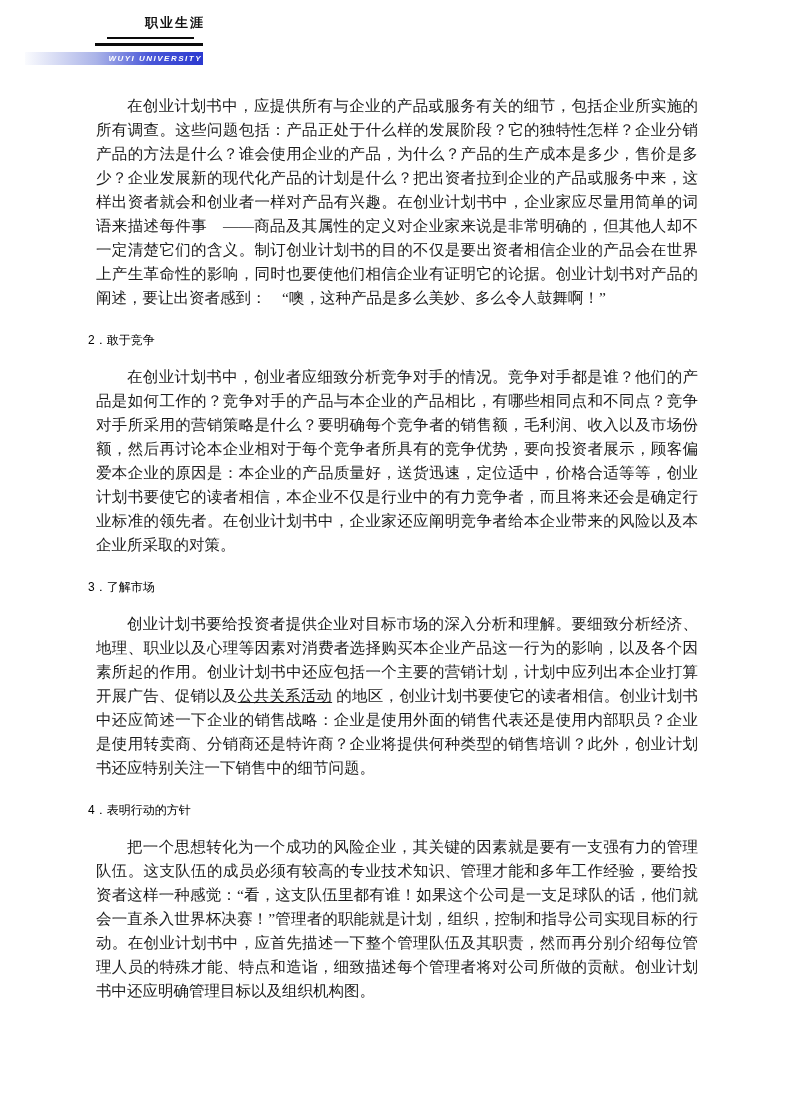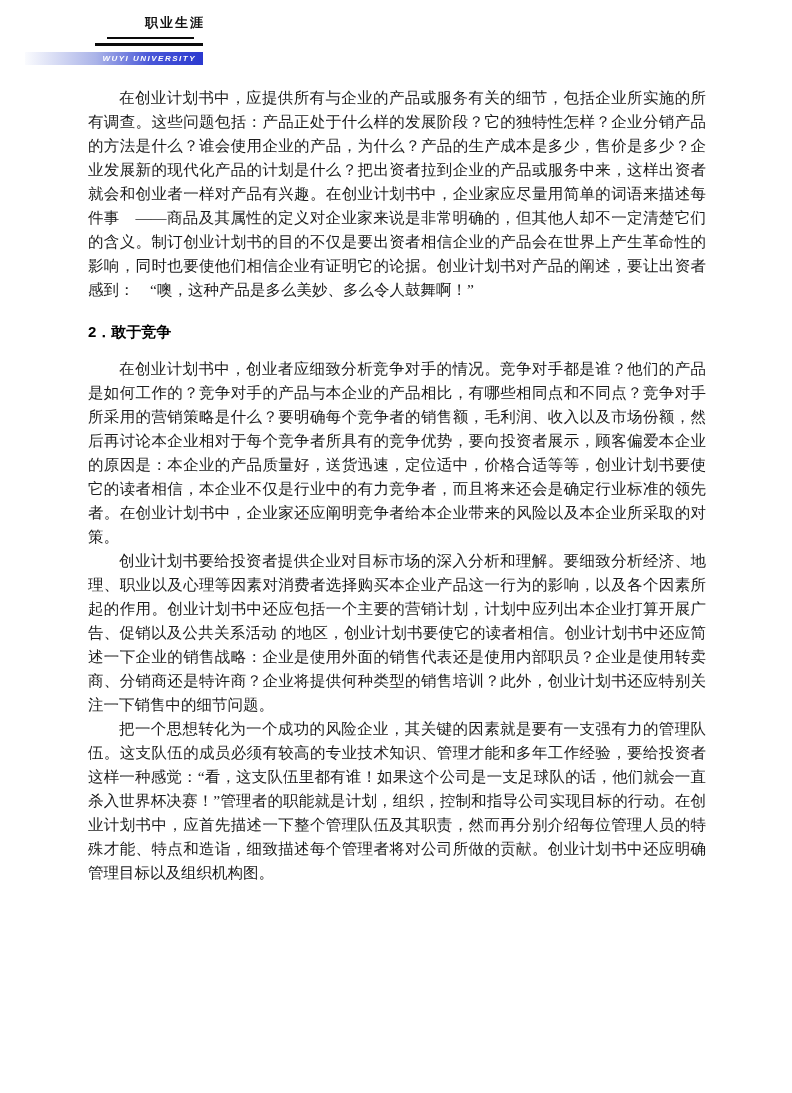--- a/index.html
+++ b/index.html
@@ -39,21 +39,21 @@
     left: 25px; top: 52px;
     width: 178px; height: 13px;
     background: linear-gradient(90deg,
       rgba(235,239,250,0.25) 0%,
       #aab3e8 40%,
       #4a58d8 70%,
       #2b39cf 100%);
     display: flex;
     align-items: center;
     justify-content: flex-end;
-    padding-right: 7px;
+    padding-right: 1px;
     box-sizing: border-box;
   }
   .banner-text {
     color: #ffffff;
     font-size: 8px;
     line-height: 13px;
     font-style: italic;
     font-weight: bold;
     letter-spacing: 1.5px;
     white-space: nowrap;
@@ -64,51 +64,53 @@
     position: absolute;
     left: 88px;
     top: 86px;
     width: 618px;
     font-size: 15.5px;
     line-height: 24px;
     text-align: justify;
     color: #1c1c1c;
   }
   .content p {
-    margin: 0;
+    margin: 8px;
     text-indent: 2em;
   }
   .section-heading {
     margin: 18px 0 13px 0;
-    font-size: 15px;
+    font-size: 12px;
     line-height: 24px;
-    font-weight: bold;
+    font-weight: normal;
     color: #000;
     font-family: "Liberation Sans", "DejaVu Sans", sans-serif;
   }
-  .underlined { }
+  .underlined { text-decoration: underline; }
 </style>
 </head>
 <body>
 
 <div class="page">
 
   <div class="doc-title">职业生涯</div>
   <div class="rule-top"></div>
   <div class="rule-bottom"></div>
   <div class="banner">
     <span class="banner-text">WUYI UNIVERSITY</span>
   </div>
 
   <div class="content">
 
     <p>在创业计划书中，应提供所有与企业的产品或服务有关的细节，包括企业所实施的所有调查。这些问题包括：产品正处于什么样的发展阶段？它的独特性怎样？企业分销产品的方法是什么？谁会使用企业的产品，为什么？产品的生产成本是多少，售价是多少？企业发展新的现代化产品的计划是什么？把出资者拉到企业的产品或服务中来，这样出资者就会和创业者一样对产品有兴趣。在创业计划书中，企业家应尽量用简单的词语来描述每件事　——商品及其属性的定义对企业家来说是非常明确的，但其他人却不一定清楚它们的含义。制订创业计划书的目的不仅是要出资者相信企业的产品会在世界上产生革命性的影响，同时也要使他们相信企业有证明它的论据。创业计划书对产品的阐述，要让出资者感到：　“噢，这种产品是多么美妙、多么令人鼓舞啊！”</p>
 
     <div class="section-heading">2．敢于竞争</div>
     <p>在创业计划书中，创业者应细致分析竞争对手的情况。竞争对手都是谁？他们的产品是如何工作的？竞争对手的产品与本企业的产品相比，有哪些相同点和不同点？竞争对手所采用的营销策略是什么？要明确每个竞争者的销售额，毛利润、收入以及市场份额，然后再讨论本企业相对于每个竞争者所具有的竞争优势，要向投资者展示，顾客偏爱本企业的原因是：本企业的产品质量好，送货迅速，定位适中，价格合适等等，创业计划书要使它的读者相信，本企业不仅是行业中的有力竞争者，而且将来还会是确定行业标准的领先者。在创业计划书中，企业家还应阐明竞争者给本企业带来的风险以及本企业所采取的对策。</p>
 
+    <div class="section-heading">3．了解市场</div>
     <p><span>创业计划书要给投资者提供企业对目标市场的深入分析和理解。要细致分析经济、地理、职业以及心理等因素对消费者选择购买本企业产品这一行为的影响，以及各个因素所起的作用。创业计划书中还应包括一个主要的营销计划，计划中应列出本企业打算开展广告、促销以及</span><span class="underlined">公共关系活动</span><span> 的地区，创业计划书要使它的读者相信。创业计划书中还应简述一下企业的销售战略：企业是使用外面的销售代表还是使用内部职员？企业是使用转卖商、分销商还是特许商？企业将提供何种类型的销售培训？此外，创业计划书还应特别关注一下销售中的细节问题。</span></p>
 
+    <div class="section-heading">4．表明行动的方针</div>
 
     <p>把一个思想转化为一个成功的风险企业，其关键的因素就是要有一支强有力的管理队伍。这支队伍的成员必须有较高的专业技术知识、管理才能和多年工作经验，要给投资者这样一种感觉：“看，这支队伍里都有谁！如果这个公司是一支足球队的话，他们就会一直杀入世界杯决赛！”管理者的职能就是计划，组织，控制和指导公司实现目标的行动。在创业计划书中，应首先描述一下整个管理队伍及其职责，然而再分别介绍每位管理人员的特殊才能、特点和造诣，细致描述每个管理者将对公司所做的贡献。创业计划书中还应明确管理目标以及组织机构图。</p>
 
   </div>
 </div>
 
 </body></html>

